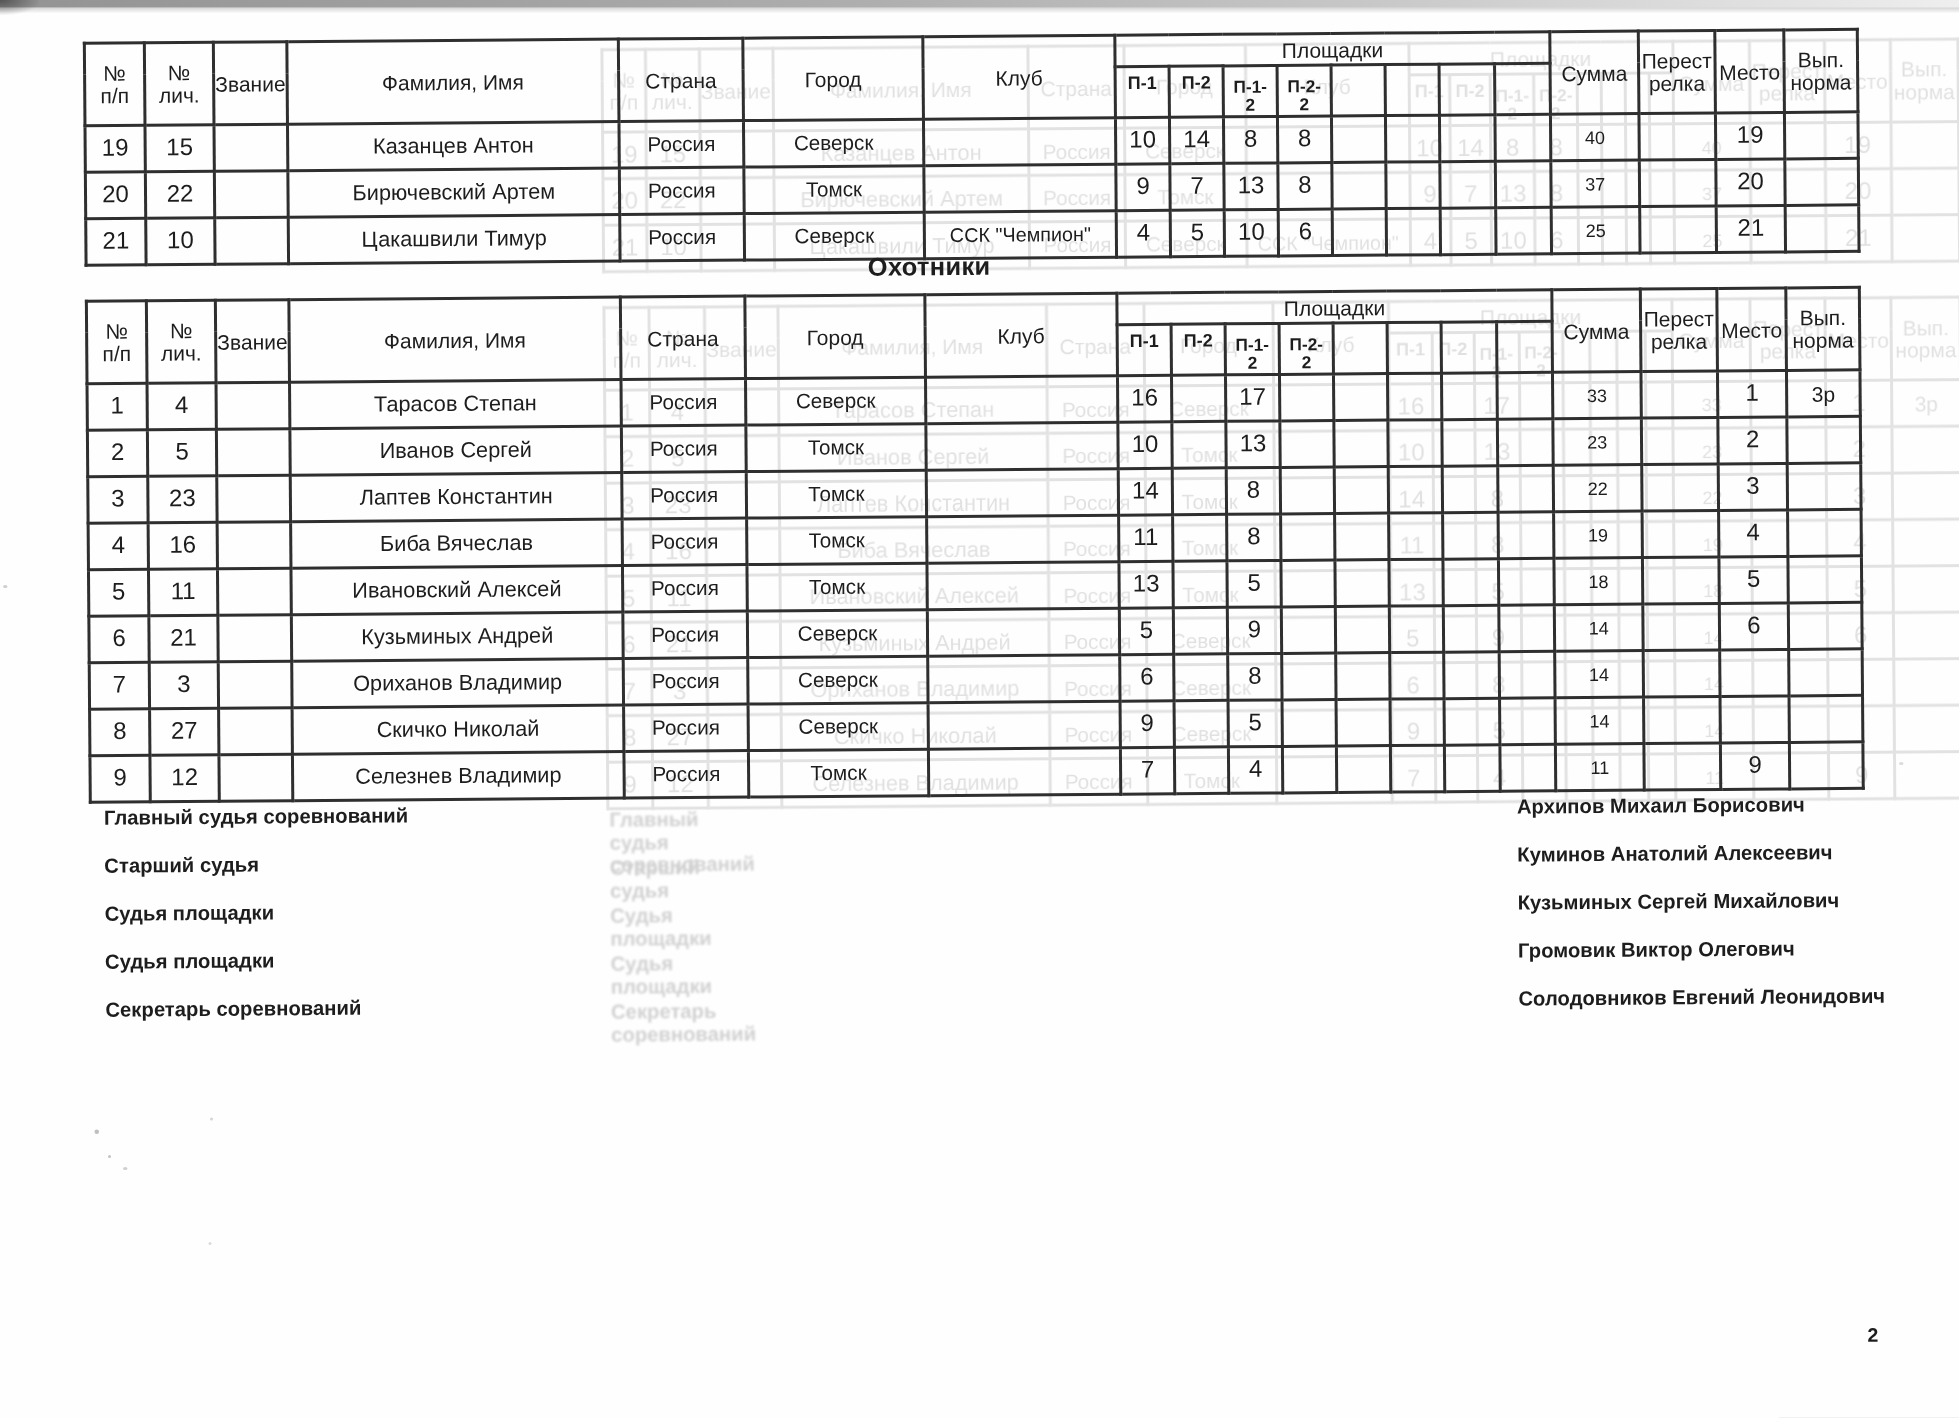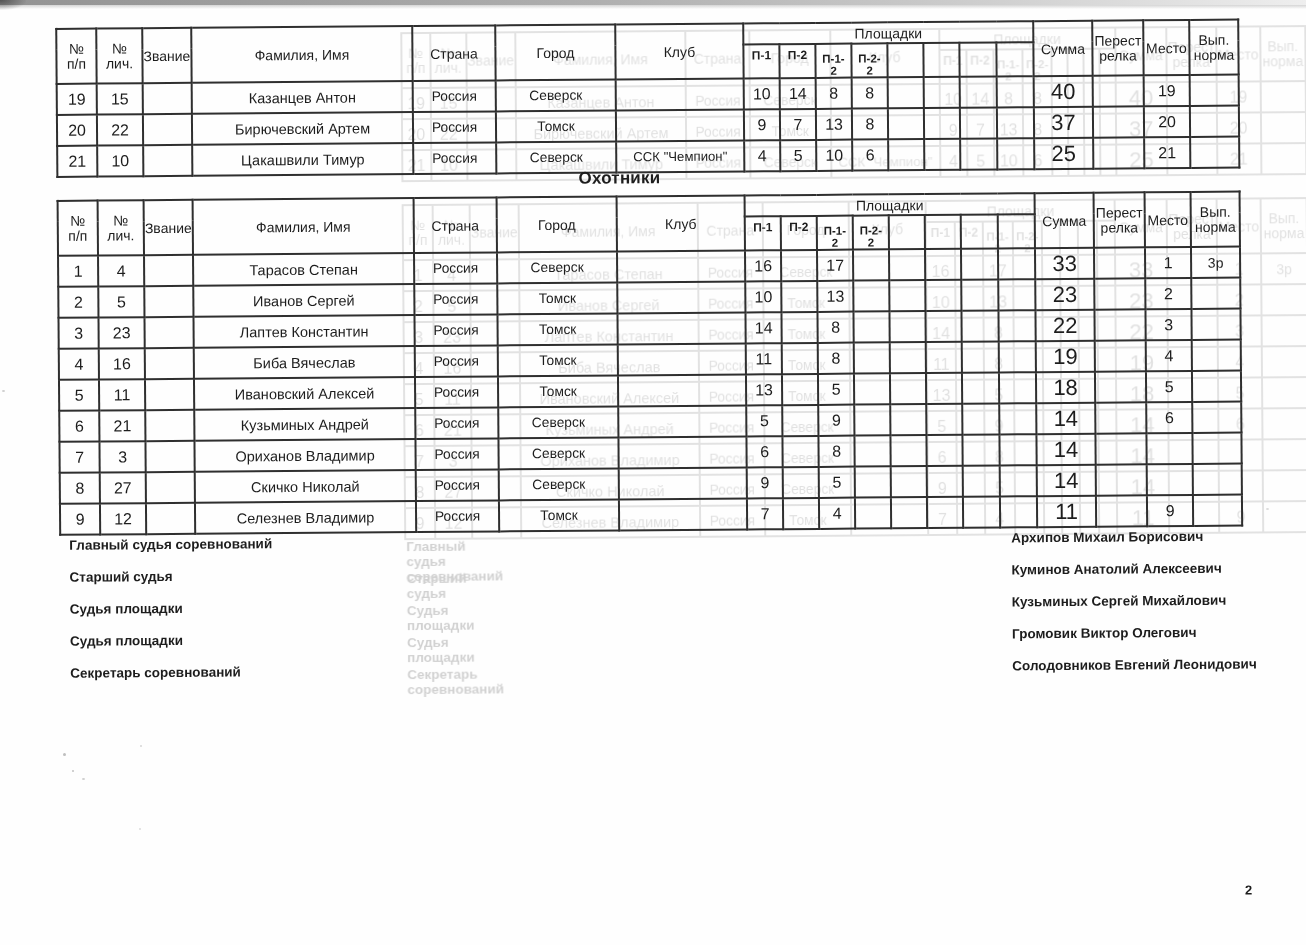--- a/index.html
+++ b/index.html
@@ -44,21 +44,21 @@
   .h-place{font-size:14px;}
   .h-rank{font-size:12.5px;}
   .h-name{text-align:left;padding-left:12px;font-size:14.5px;}
   .h-plain{font-size:14.5px;}
   tbody td{height:29px;}
   td.c-num{font-size:16px;}
   td.c-name{text-align:left;padding-left:12px;font-size:14.5px;}
   td.c-geo{font-size:13.8px;}
   td.c-club{font-size:13.2px;}
   td.c-score{font-size:16px;}
-  td.c-sum{font-size:22px;}
+  td.c-sum{font-size:12px;}
   td.c-place{font-size:16px;}
   td.c-norm{font-size:14px;}
   #section-title{
     position:absolute;left:512px;top:173px;width:212px;text-align:center;
     font-size:17px;font-weight:bold;letter-spacing:.2px;
   }
   .judge-role{position:absolute;left:65px;font-size:13.5px;font-weight:600;}
   .judge-name{position:absolute;left:1007px;font-size:13.5px;font-weight:600;}
   #page-num{position:absolute;left:1238px;top:892px;font-size:13px;font-weight:600;}
   

